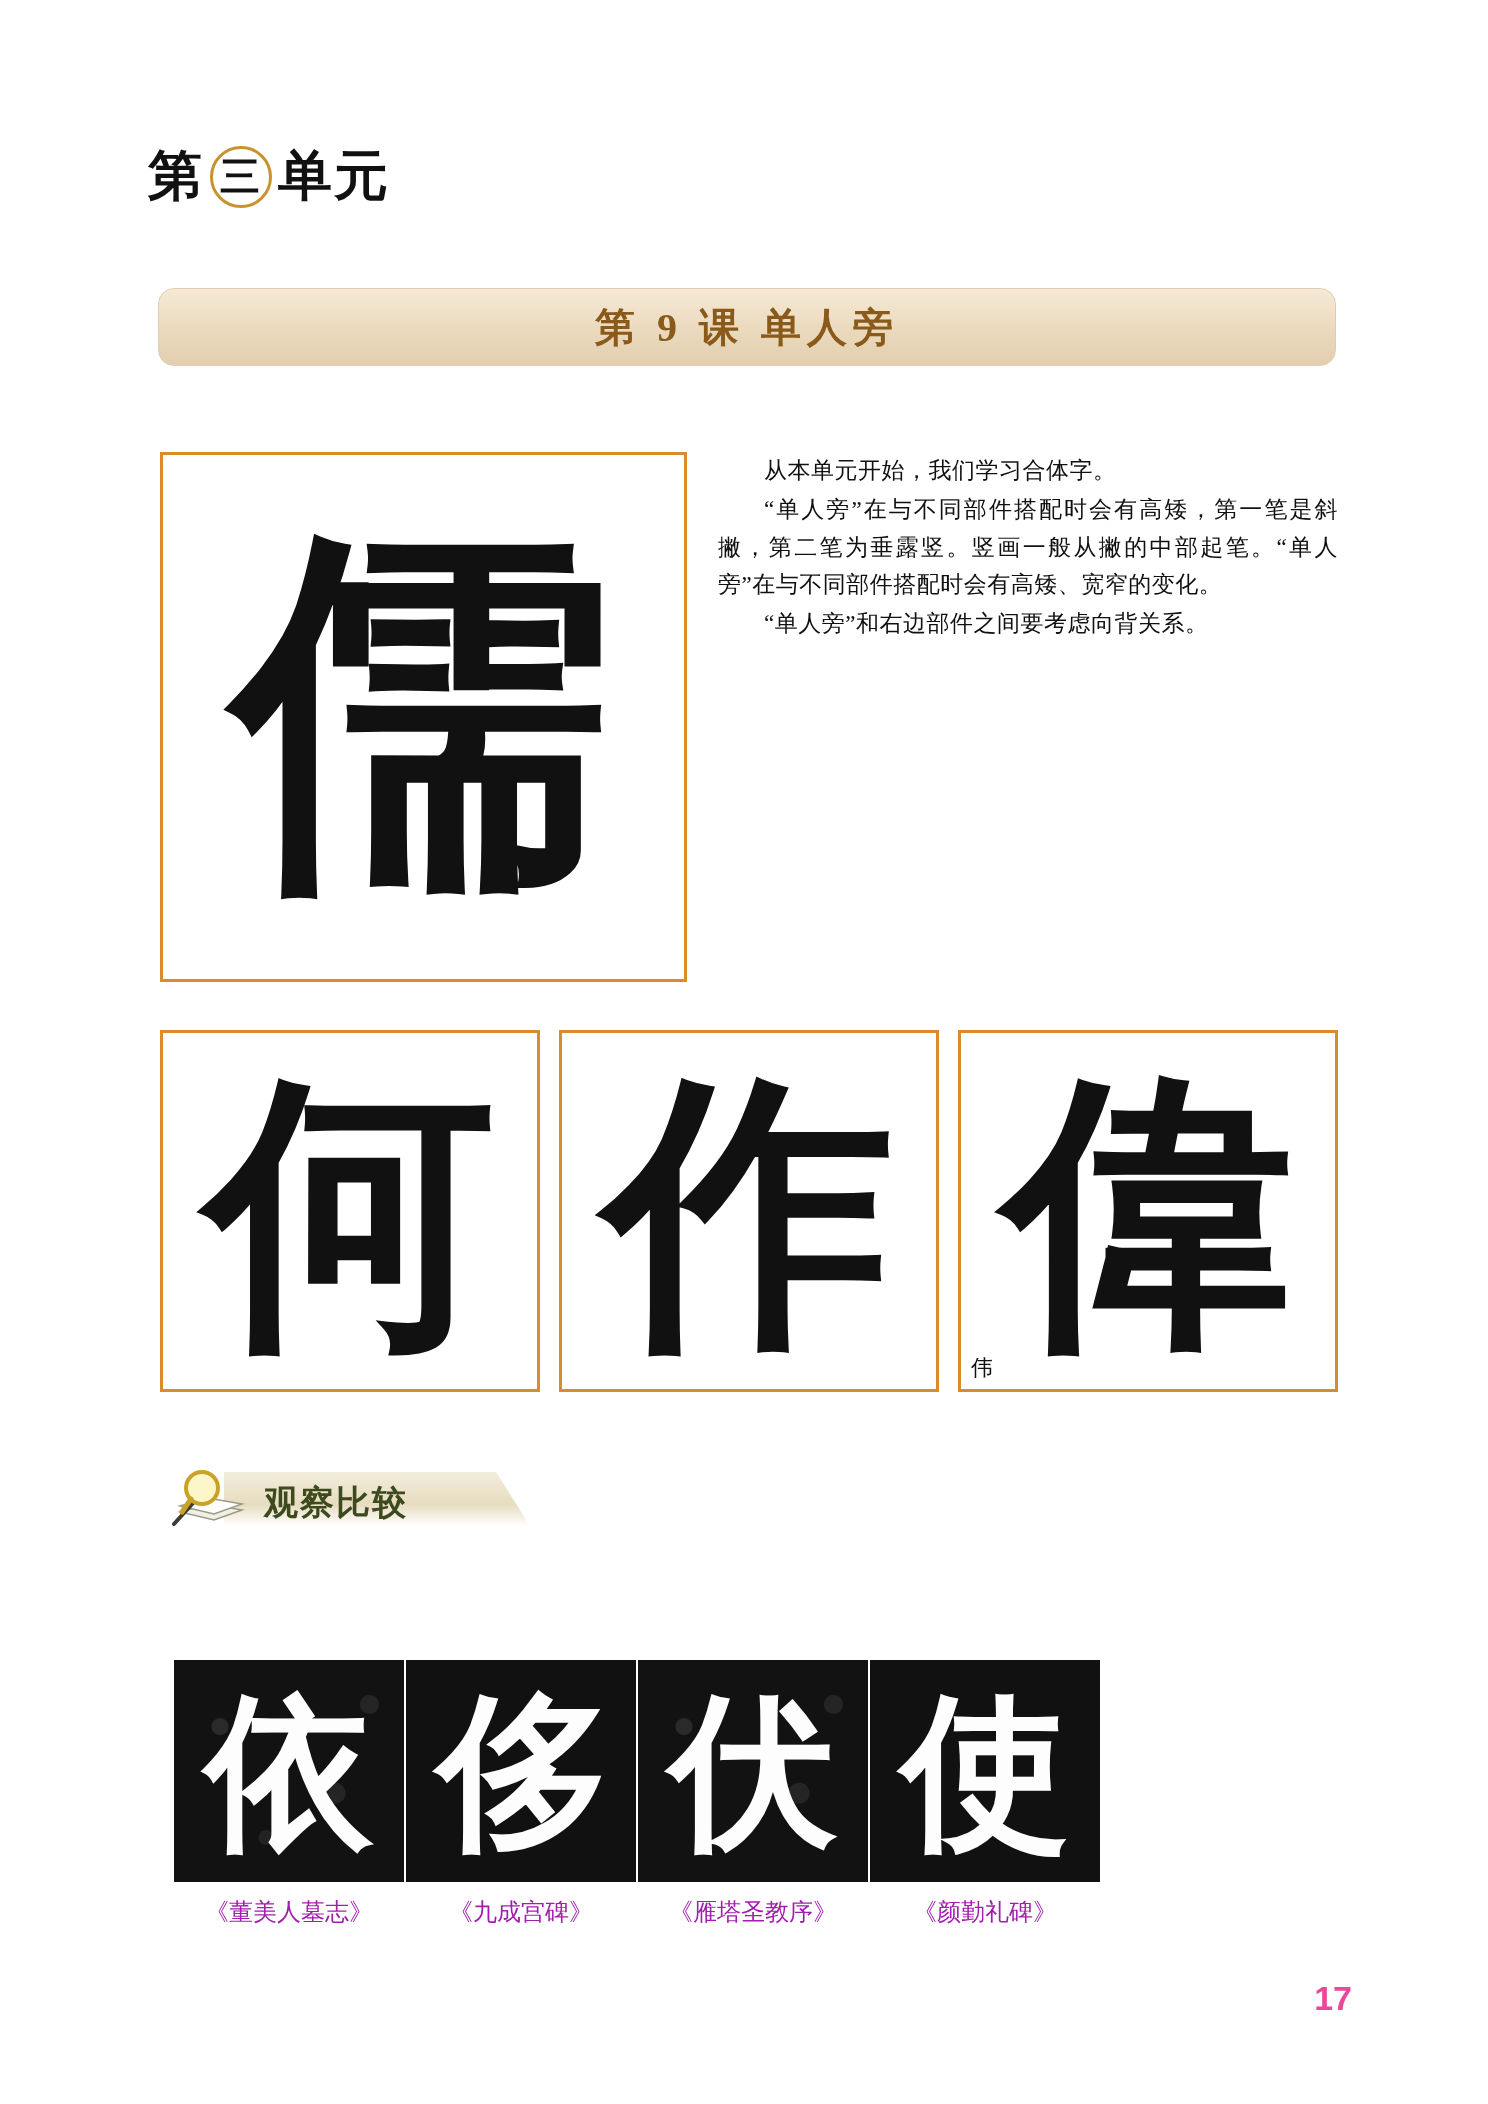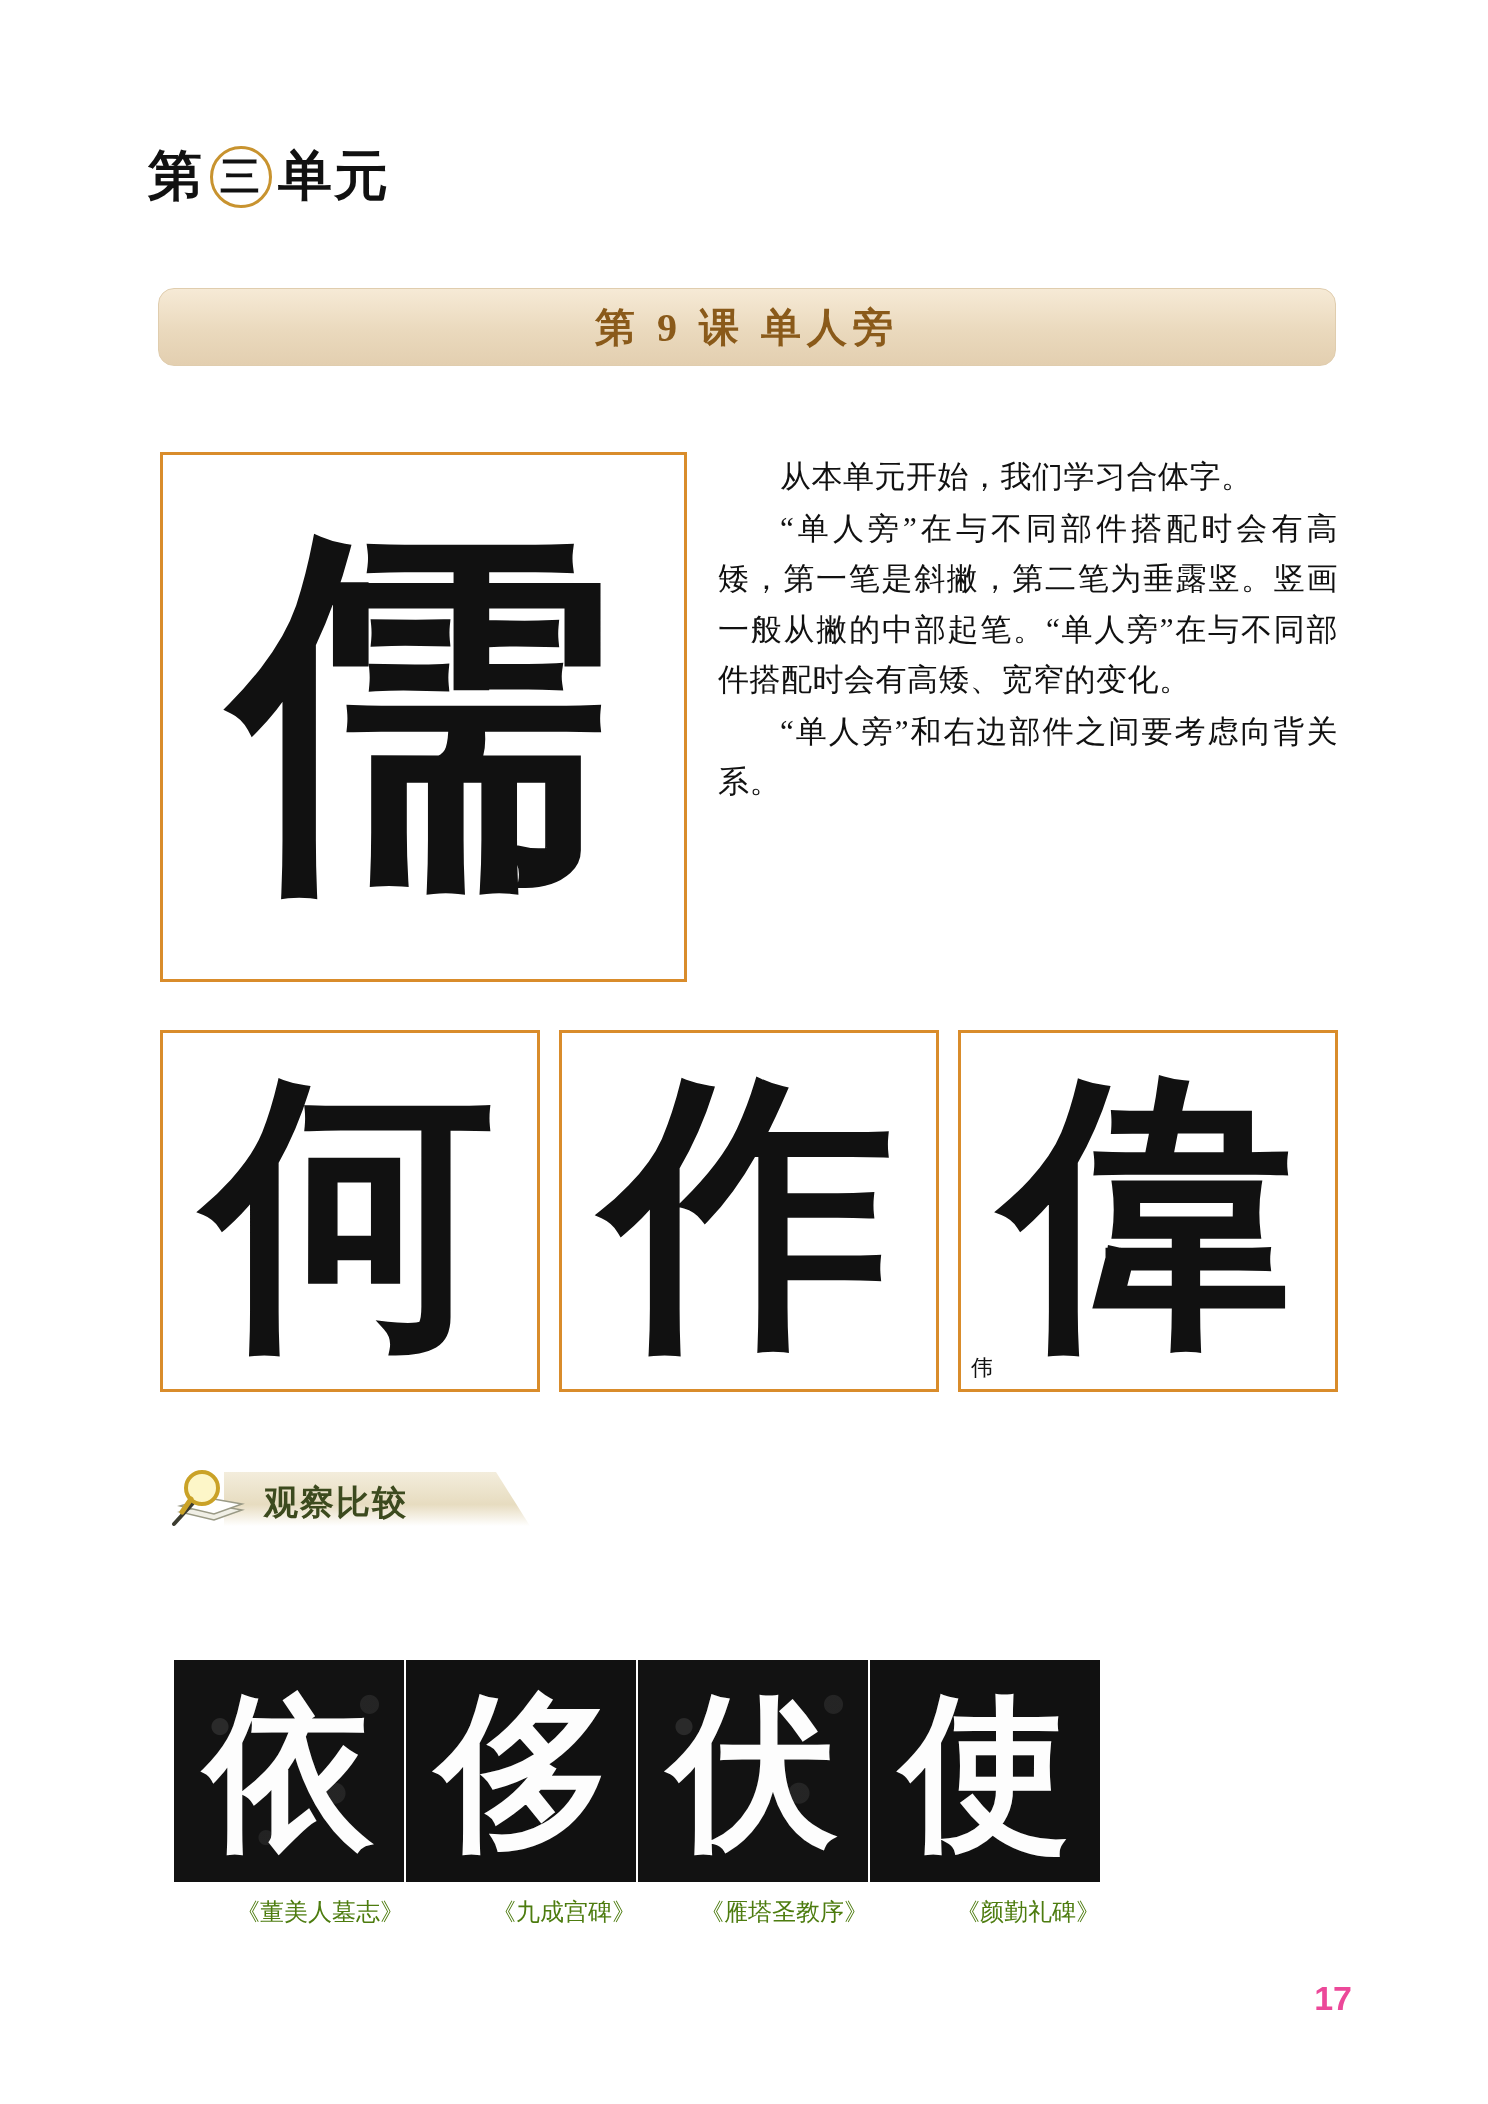--- a/index.html
+++ b/index.html
@@ -90,21 +90,21 @@
     font-weight: bold;
     transform: translateY(-8px);
   }
 
   
   .intro-text {
     position: absolute;
     left: 718px;
     top: 452px;
     width: 620px;
-    font-size: 31px;
+    font-size: 23px;
     line-height: 1.62;
     color: #111;
     text-align: justify;
     letter-spacing: 0.5px;
   }
   .intro-text p {
     margin: 0 0 2px 0;
     text-indent: 2em;
   }
 
@@ -231,23 +231,23 @@
   }
   .specimen .plate .glyph {
     font-family: "DejaVu Serif", serif;
     font-size: 168px;
     line-height: 1;
     color: #fdfdfd;
     font-weight: bold;
   }
   .specimen .caption {
     margin-top: 14px;
-    text-align: right;
+    text-align: center;
     font-size: 24px;
-    color: #4d7c0f;
+    color: #a21caf;
   }
 
   
   .page-number {
     position: absolute;
     right: 136px;
     bottom: 86px;
     font-size: 34px;
     font-weight: bold;
     font-family: "Liberation Sans", sans-serif;

